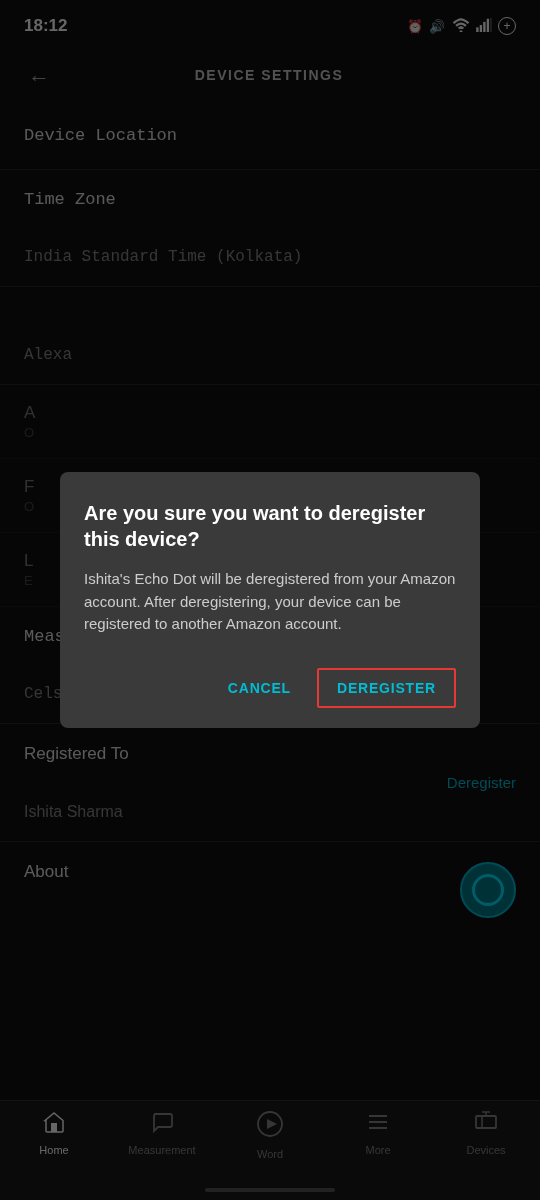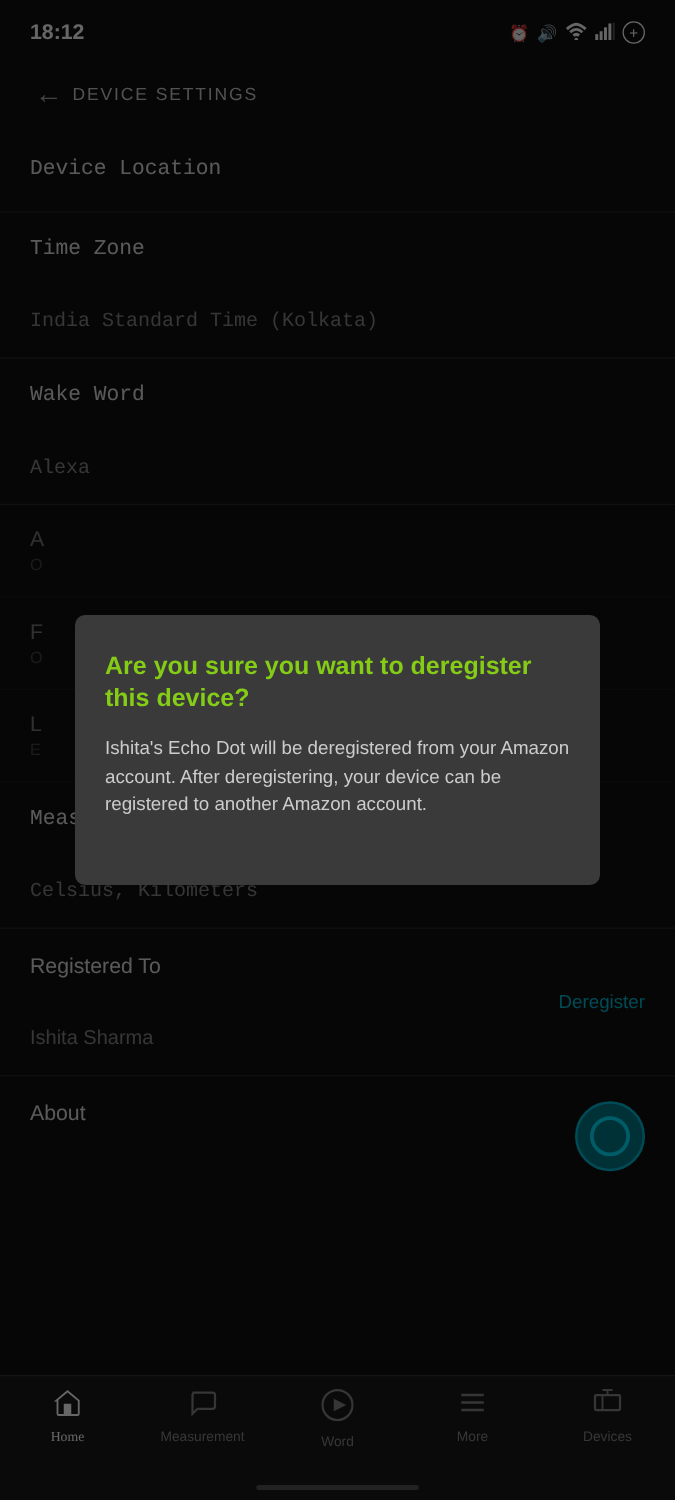--- a/index.html
+++ b/index.html
@@ -43,23 +43,23 @@
       position: relative;
     }
     .back-btn {
       color: #aaaaaa;
       font-size: 22px;
       cursor: pointer;
       padding: 4px 8px;
     }
     .header-title {
       flex: 1;
-      text-align: left;
+      text-align: center;
       font-size: 14px;
-      font-weight: 400;
+      font-weight: 700;
       letter-spacing: 1.5px;
       color: #cccccc;
       text-transform: uppercase;
     }
     .header-spacer { width: 40px; }
 
     
     .settings-item {
       padding: 20px 24px;
       border-bottom: 1px solid #2a2a2a;
@@ -130,21 +130,21 @@
     .modal {
       background: #3a3a3a;
       border-radius: 8px;
       width: 420px;
       padding: 28px 24px 20px;
       margin: 0 20px;
     }
     .modal-title {
       font-size: 20px;
       font-weight: 700;
-      color: #84cc16;
+      color: #ffffff;
       margin-bottom: 16px;
       line-height: 1.3;
     }
     .modal-body {
       font-size: 15px;
       color: #cccccc;
       line-height: 1.5;
       margin-bottom: 32px;
     }
     .modal-actions {
@@ -204,21 +204,20 @@
     }
     .nav-icon.active {
       color: #ffffff;
     }
     .nav-label {
       font-size: 11px;
       color: #888888;
     }
     .nav-label.active {
       color: #ffffff;
-      font-family: Liberation Serif, serif;
     }
 
     
     .home-indicator {
       position: absolute;
       bottom: 8px;
       left: 50%;
       transform: translateX(-50%);
       width: 130px;
       height: 4px;
@@ -280,21 +279,20 @@
 <div class="settings-item">
   <div class="settings-label">Device Location</div>
 </div>
 
 <div class="settings-item">
   <div class="settings-label">Time Zone</div>
   <div class="settings-value">India Standard Time (Kolkata)</div>
 </div>
 
 <div class="settings-item">
-  <div class="settings-label">Wake Word</div>
   <div class="settings-value">Alexa</div>
 </div>
 
 <div class="bg-item">
   <div class="bg-item-label">A</div>
   <div class="bg-item-value">O</div>
 </div>
 <div class="bg-item">
   <div class="bg-item-label">F</div>
   <div class="bg-item-value">O</div>
@@ -321,20 +319,24 @@
   <span class="about-label">About</span>
   <div class="alexa-btn">
     <div class="alexa-inner"></div>
   </div>
 </div>
 
 <div class="modal-overlay">
   <div class="modal">
     <div class="modal-title">Are you sure you want to deregister this device?</div>
     <div class="modal-body">Ishita's Echo Dot will be deregistered from your Amazon account. After deregistering, your device can be registered to another Amazon account.</div>
+    <div class="modal-actions">
+      <button class="btn-cancel">CANCEL</button>
+      <button class="btn-deregister">DEREGISTER</button>
+    </div>
   </div>
 </div>
 
 <div class="bottom-nav">
   <div class="nav-item">
     <div class="nav-icon active">
       <svg width="24" height="22" viewBox="0 0 24 22" fill="white">
         <path d="M3 9.5L12 2l9 7.5V20a1 1 0 01-1 1H5a1 1 0 01-1-1V9.5z" stroke="white" stroke-width="1.5" fill="none"></path>
         <rect x="9" y="12" width="6" height="9" fill="white"></rect>
       </svg>

